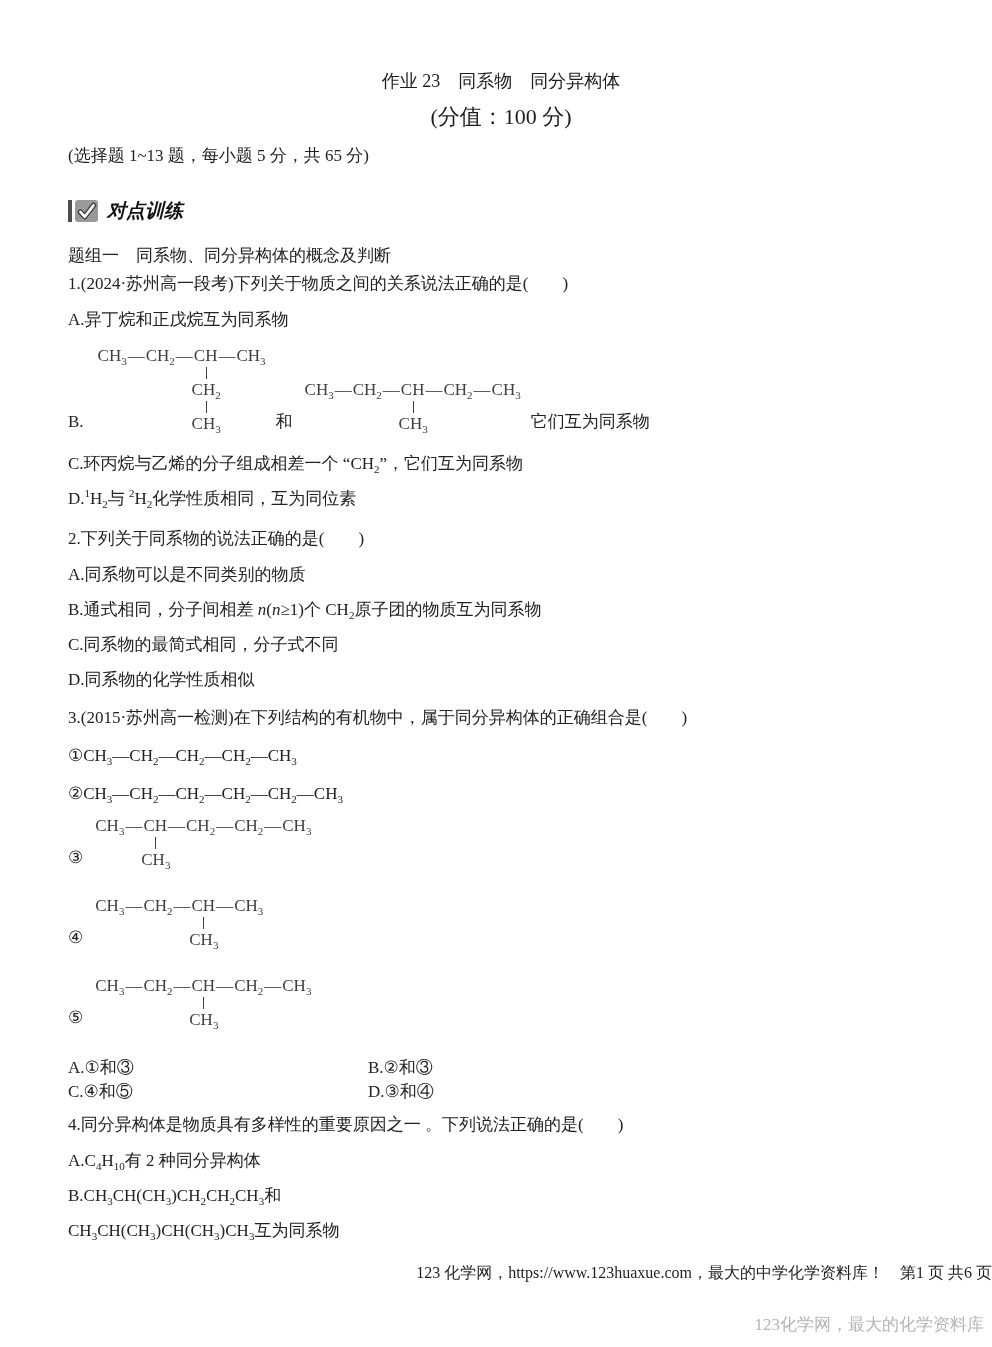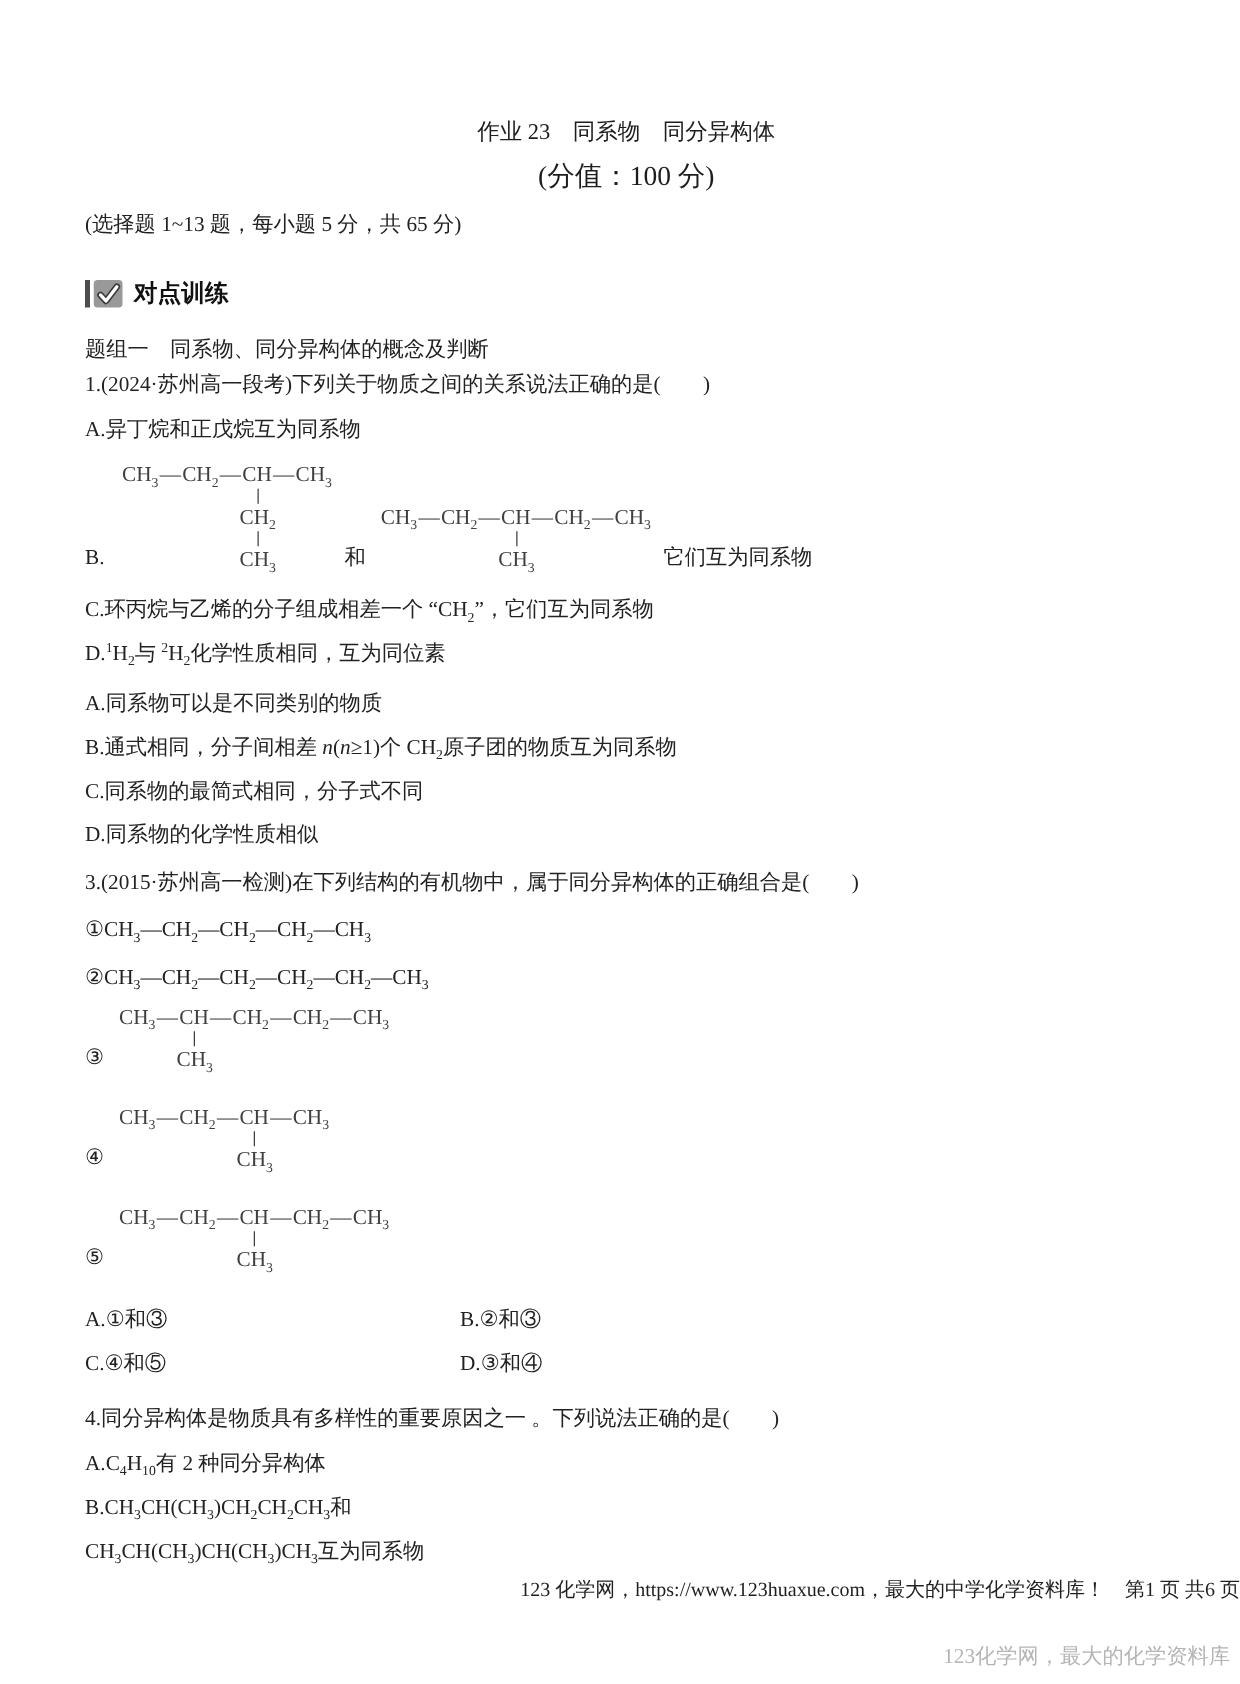--- a/index.html
+++ b/index.html
@@ -5,21 +5,21 @@
   html, body {
     margin: 0;
     padding: 0;
     background: #ffffff;
   }
   .page {
     position: relative;
     width: 992px;
     height: 1347px;
     box-sizing: border-box;
-    padding: 94px 58px 0 68px;
+    padding: 70px 58px 0 68px;
     background: #ffffff;
     font-family: "Liberation Serif", "DejaVu Serif", serif;
     font-size: 17px;
     color: #222222;
     overflow: hidden;
   }
   .title {
     text-align: center;
     font-size: 18px;
     line-height: 22px;
@@ -61,20 +61,21 @@
     height: 22px;
     background: #999999;
     border-radius: 3px;
     margin-right: 9px;
   }
   .section-title {
     font-family: "Liberation Sans", "DejaVu Sans", sans-serif;
     font-weight: bold;
     font-size: 19px;
     color: #111111;
+    font-style: italic;
   }
   .group-title { margin-bottom: 4px; }
   .stem { margin-bottom: 12px; }
   sub { font-size: 11px; line-height: 0; }
   sup { font-size: 11px; line-height: 0; }
 
   
   .structure {
     position: relative;
     display: inline-block;
@@ -109,22 +110,21 @@
   .q1b .connector { margin: 0 12px 0 10px; line-height: 24px; }
   .q1b .tail { margin-left: 10px; line-height: 24px; }
   .item-row { margin-bottom: 26px; }
   .item-row .item-label { margin-right: 12px; line-height: 24px; }
   .mb14 { margin-bottom: 14px; }
   .mb16 { margin-bottom: 16px; }
   .mb10 { margin-bottom: 10px; }
   .opt-grid {
     display: grid;
     grid-template-columns: 300px auto;
-    row-gap: 11px;
-    margin-bottom: 20px;
+    margin-bottom: 9px;
   }
   .opt-grid .line { margin-bottom: 0; }
   .footer {
     position: absolute;
     left: 0;
     right: 0;
     top: 1262px;
     text-align: right;
     font-size: 16px;
     line-height: 22px;
@@ -177,20 +177,21 @@
     <div class="structure">
         <div class="chain"><span class="atom">CH<sub>3</sub></span><span class="bond">—</span><span class="atom">CH<sub>2</sub></span><span class="bond">—</span><span class="atom">CH</span><span class="bond">—</span><span class="atom">CH<sub>2</sub></span><span class="bond">—</span><span class="atom">CH<sub>3</sub></span></div>
         <div class="vbond" style="margin-left: 108px;"></div>
         <div class="batom" style="margin-left: 94px;">CH<sub>3</sub></div>
       </div>
     <span class="tail">它们互为同系物</span>
   </div>
   <div class="line">C.环丙烷与乙烯的分子组成相差一个 “CH<sub>2</sub>”，它们互为同系物</div>
   <div class="line mb16">D.<sup>1</sup>H<sub>2</sub>与 <sup>2</sup>H<sub>2</sub>化学性质相同，互为同位素</div>
 
+  <div class="line stem">2.下列关于同系物的说法正确的是(　　)</div>
   <div class="line">A.同系物可以是不同类别的物质</div>
   <div class="line">B.通式相同，分子间相差 <i>n</i>(<i>n</i>≥1)个 CH<sub>2</sub>原子团的物质互为同系物</div>
   <div class="line">C.同系物的最简式相同，分子式不同</div>
   <div class="line mb14">D.同系物的化学性质相似</div>
 
   <div class="line stem mb14">3.(2015·苏州高一检测)在下列结构的有机物中，属于同分异构体的正确组合是(　　)</div>
   <div class="line mb14">①CH<sub>3</sub>—CH<sub>2</sub>—CH<sub>2</sub>—CH<sub>2</sub>—CH<sub>3</sub></div>
   <div class="line mb10">②CH<sub>3</sub>—CH<sub>2</sub>—CH<sub>2</sub>—CH<sub>2</sub>—CH<sub>2</sub>—CH<sub>3</sub></div>
 
   <div class="struct-row item-row">

